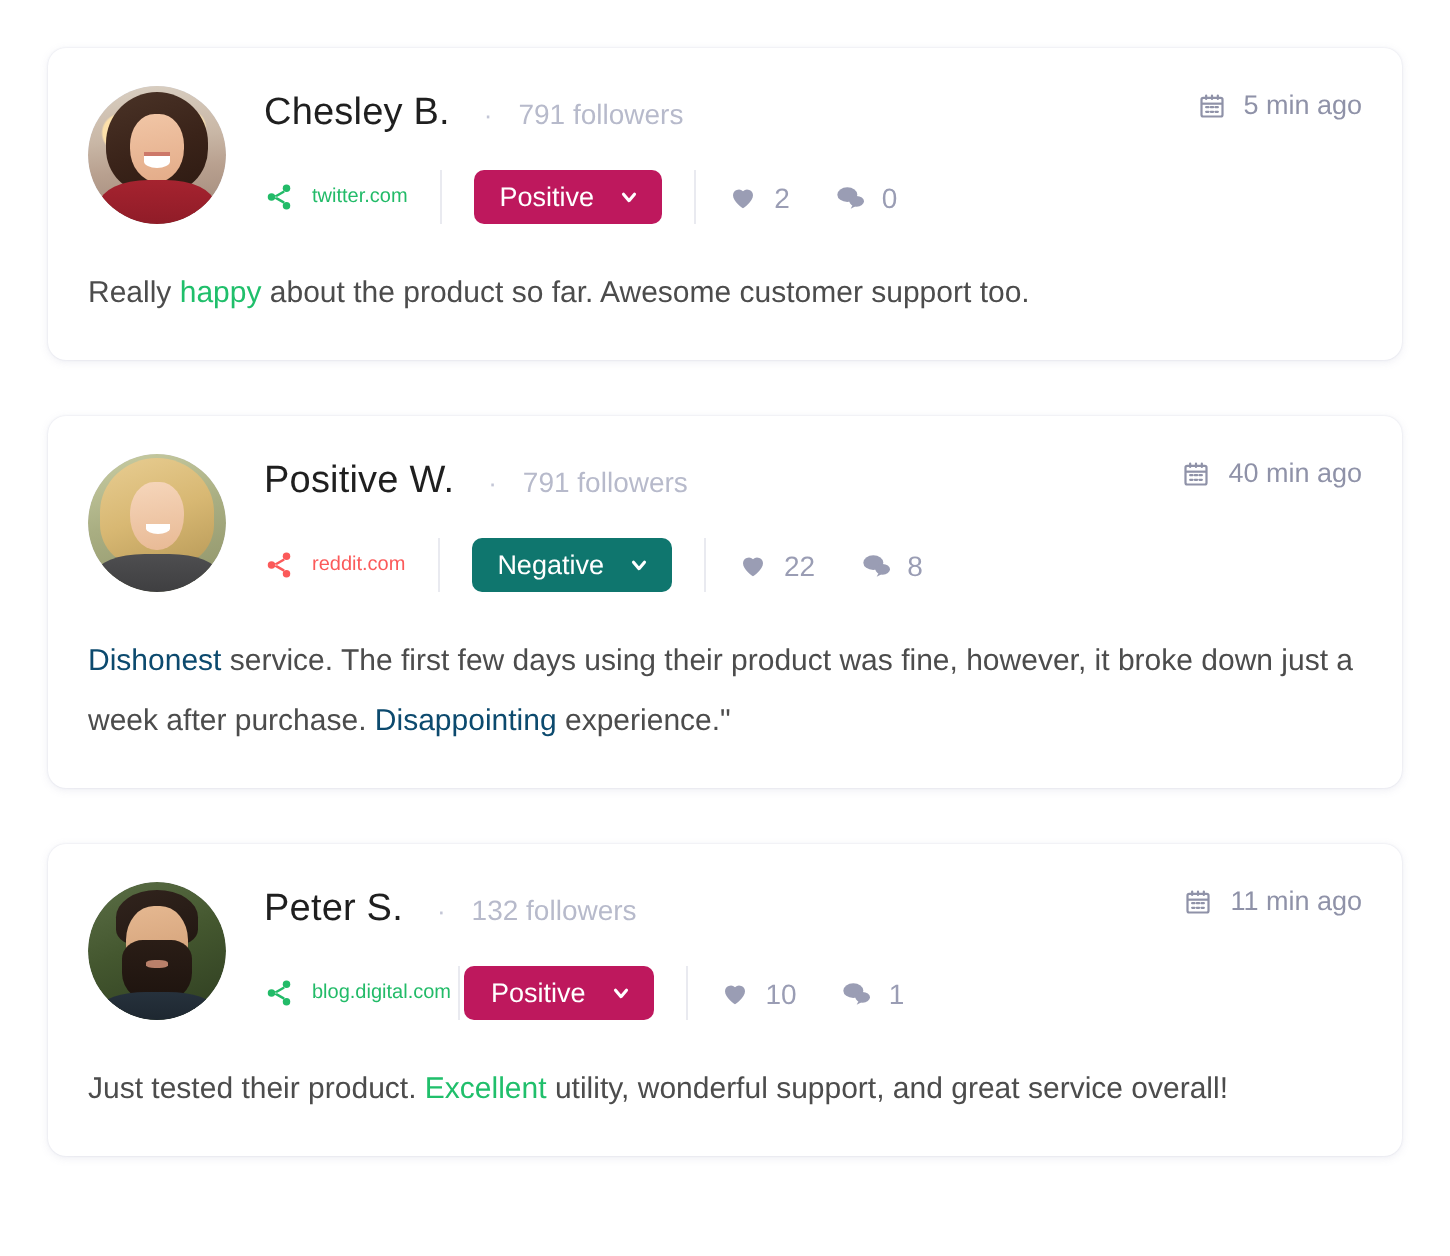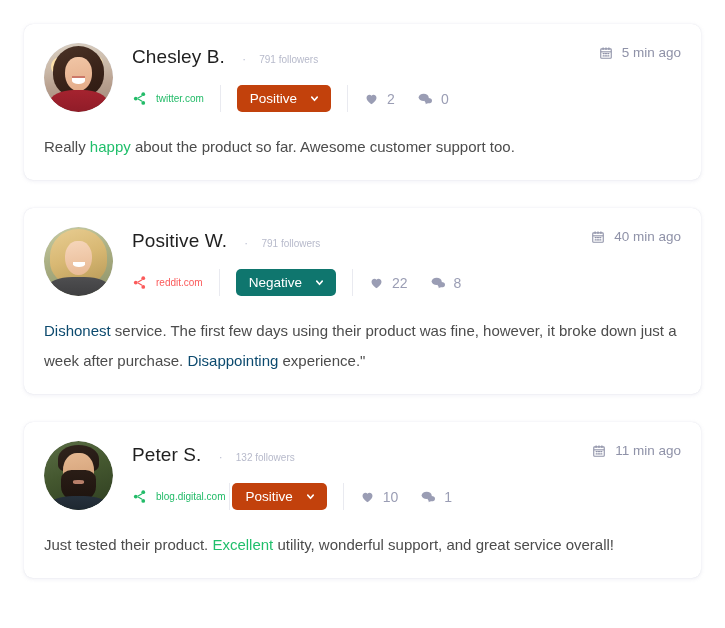--- a/index.html
+++ b/index.html
@@ -148,21 +148,21 @@
     letter-spacing: .1px;
     white-space: nowrap;
   }
   .dot-sep {
     color: #c3c6d6;
     font-size: 13px;
     margin: 0 13px 0 17px;
     line-height: 1;
   }
   .followers {
-    font-size: 10px;
+    font-size: 14px;
     color: #b7bacb;
     white-space: nowrap;
   }
 
   .meta-row {
     display: flex;
     align-items: center;
     margin-top: 7px;
     height: 27px;
   }
@@ -196,21 +196,21 @@
     border-radius: 5px;
     height: 27px;
     padding: 0 11px 0 13px;
     color: #ffffff;
     font-size: 13.5px;
     white-space: nowrap;
     border: none;
     cursor: pointer;
     font-family: "Liberation Sans", sans-serif;
   }
-  .badge-positive { background: #c2410c; }
+  .badge-positive { background: #be185d; }
   .badge-negative { background: #0f766e; }
   .badge .chev { margin-left: 12px; display: inline-flex; align-items: center; }
 
   .stats {
     display: flex;
     align-items: center;
   }
   .stat {
     display: inline-flex;
     align-items: center;

